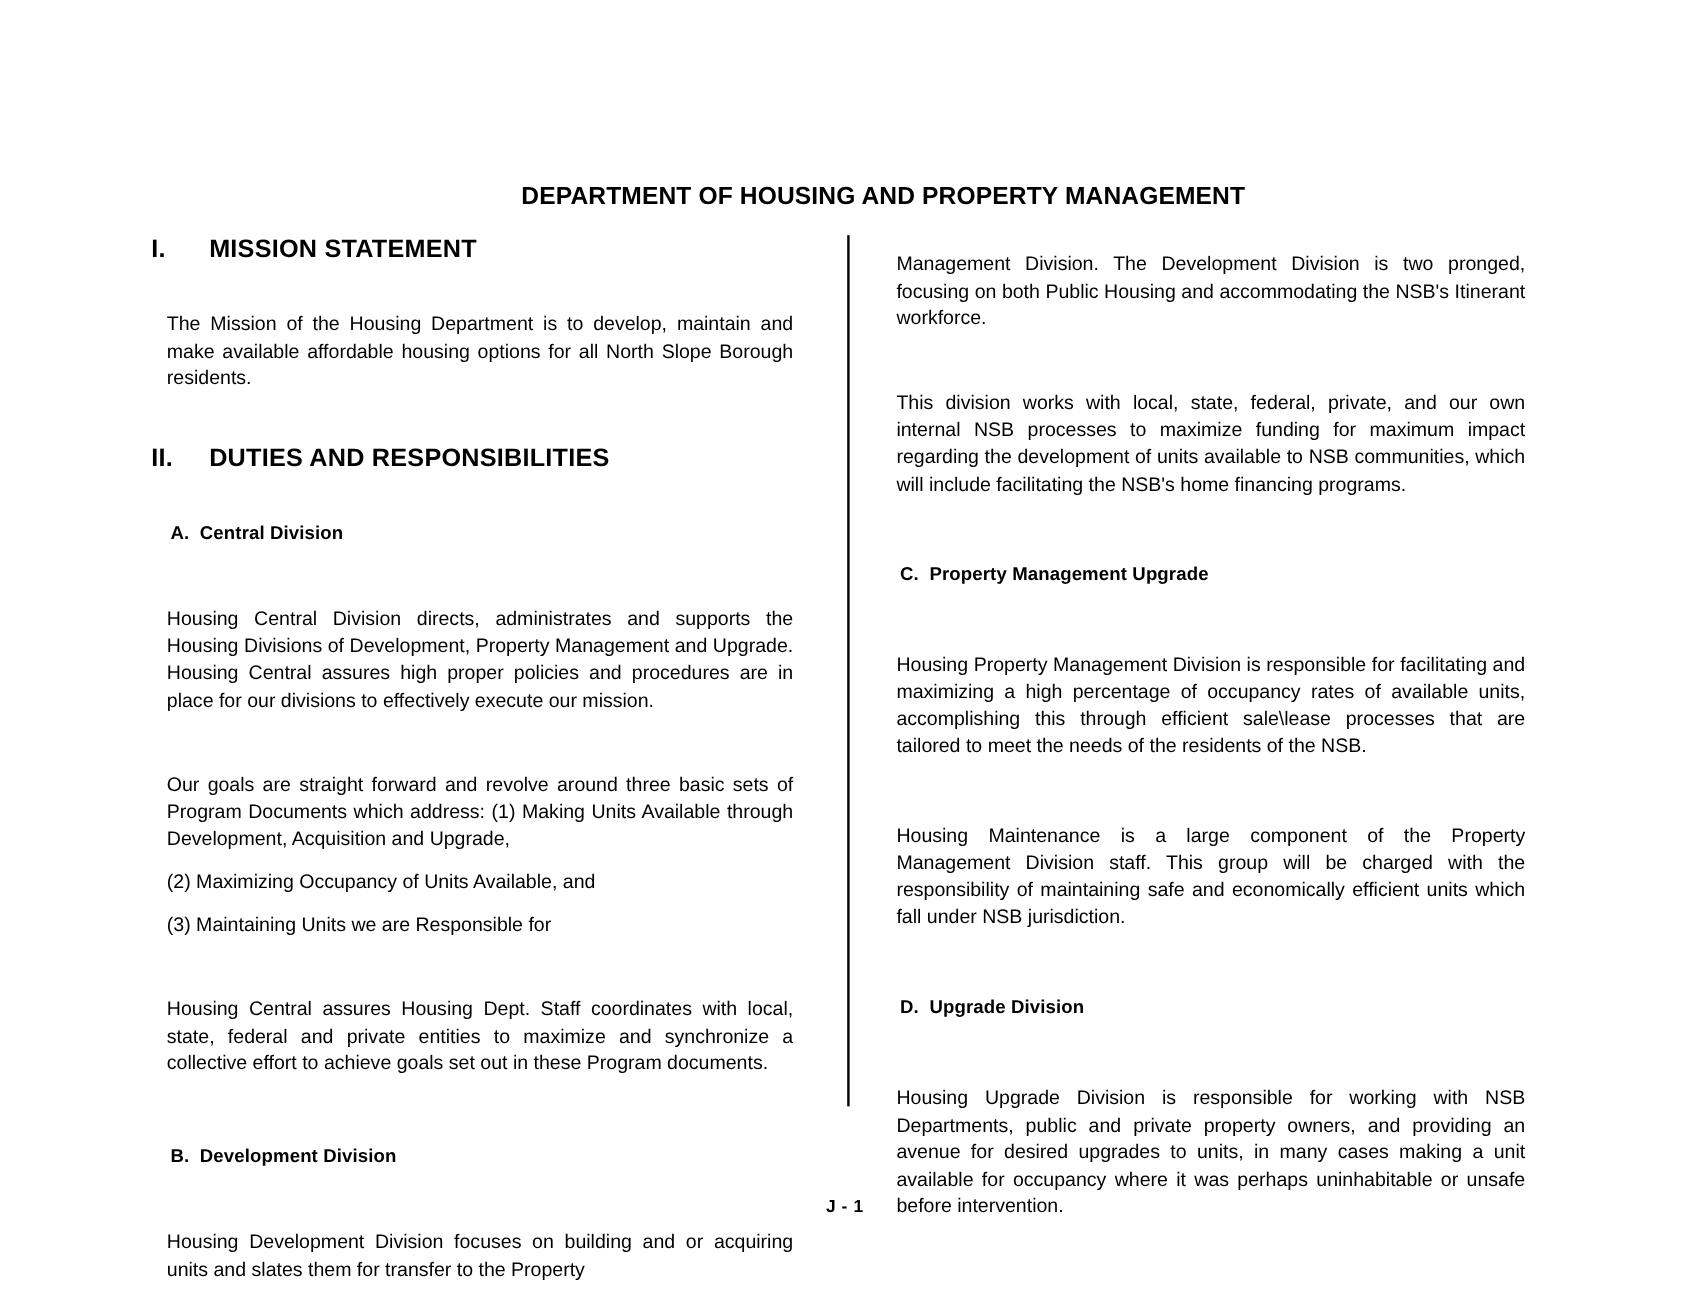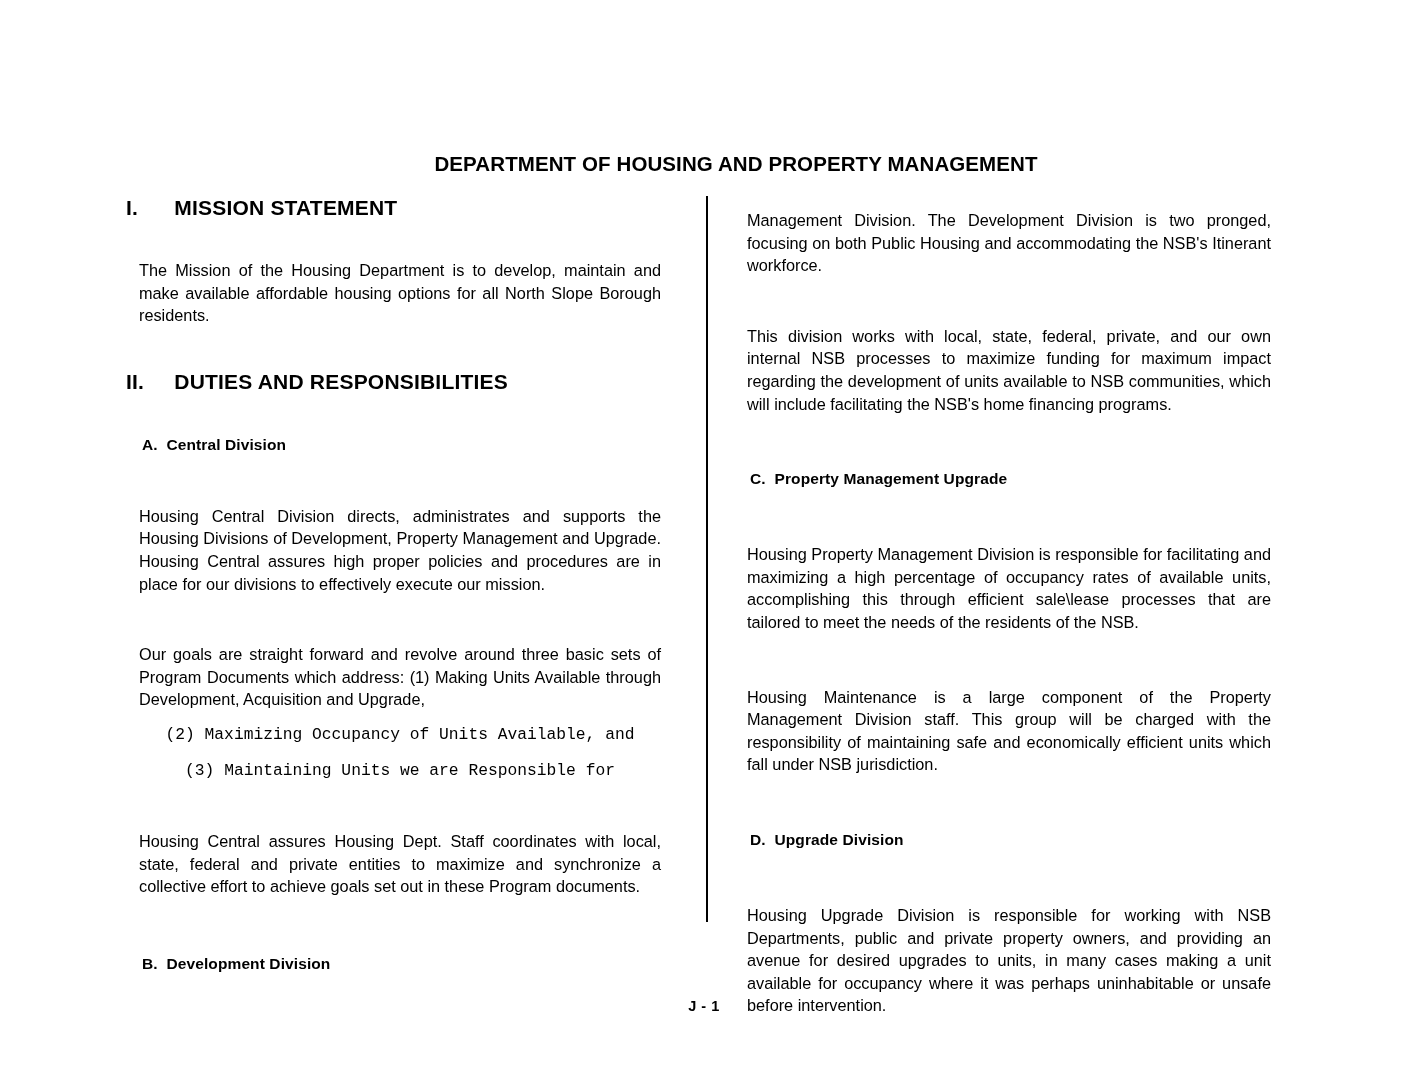--- a/index.html
+++ b/index.html
@@ -75,22 +75,21 @@
     white-space: pre;
   }
   p.body {
     margin: 13px;
     font-size: 16.3px;
     line-height: 22.6px;
     text-align: justify;
     text-justify: inter-word;
   }
   p.body.noj {
-    text-align: center;
-    font-family: Liberation Mono, monospace;
+    text-align: left;
   }
   .gap-22 { height: 22px; }
   .gap-26 { height: 26px; }
   .gap-28 { height: 28px; }
   .gap-30 { height: 30px; }
   .footer {
     position: absolute;
     left: 0;
     top: 998px;
     width: 1408px;
@@ -129,20 +128,21 @@
       <p class="body">Our goals are straight forward and revolve around three basic sets of Program Documents which address: (1) Making Units Available through Development, Acquisition and Upgrade,</p>
       <p class="body noj">(2) Maximizing Occupancy of Units Available, and</p>
       <p class="body noj">(3) Maintaining Units we are Responsible for</p>
 
       <div class="gap-22"></div>
       <p class="body">Housing Central assures Housing Dept. Staff coordinates with local, state, federal and private entities to maximize and synchronize a collective effort to achieve goals set out in these Program documents.</p>
 
       <div class="gap-28"></div>
       <h2 class="sub">B.  Development Division</h2>
       <div class="gap-22"></div>
+      <p class="body">Housing Development Division focuses on building and or acquiring units and slates them for transfer to the Property</p>
 
     </div>
 
     <div class="col col-right">
 
       <p class="body">Management Division.   The Development Division is two pronged, focusing on both Public Housing and accommodating the NSB's Itinerant workforce.</p>
       <div class="gap-22"></div>
       <p class="body">This division works with local, state, federal, private, and our own internal NSB processes to maximize funding for maximum impact regarding the development of units available to NSB communities, which will include facilitating the NSB's home financing programs.</p>
 
       <div class="gap-26"></div>

